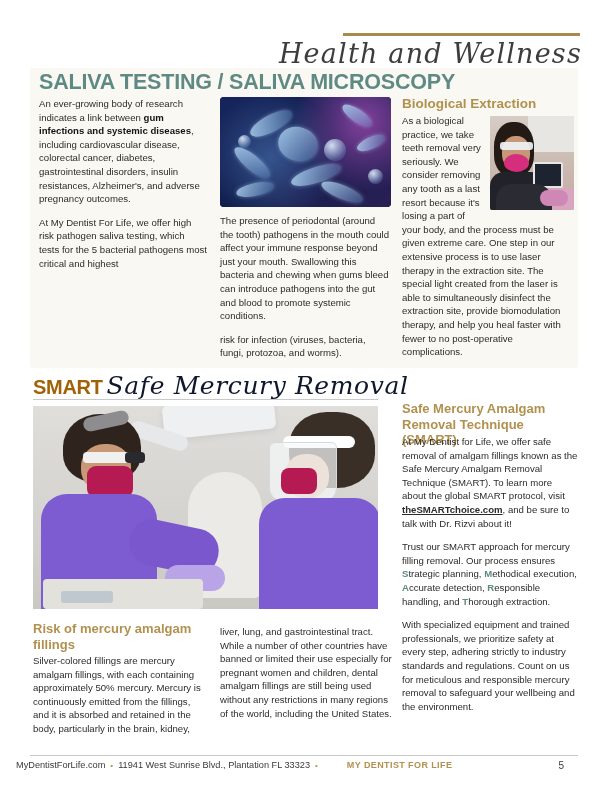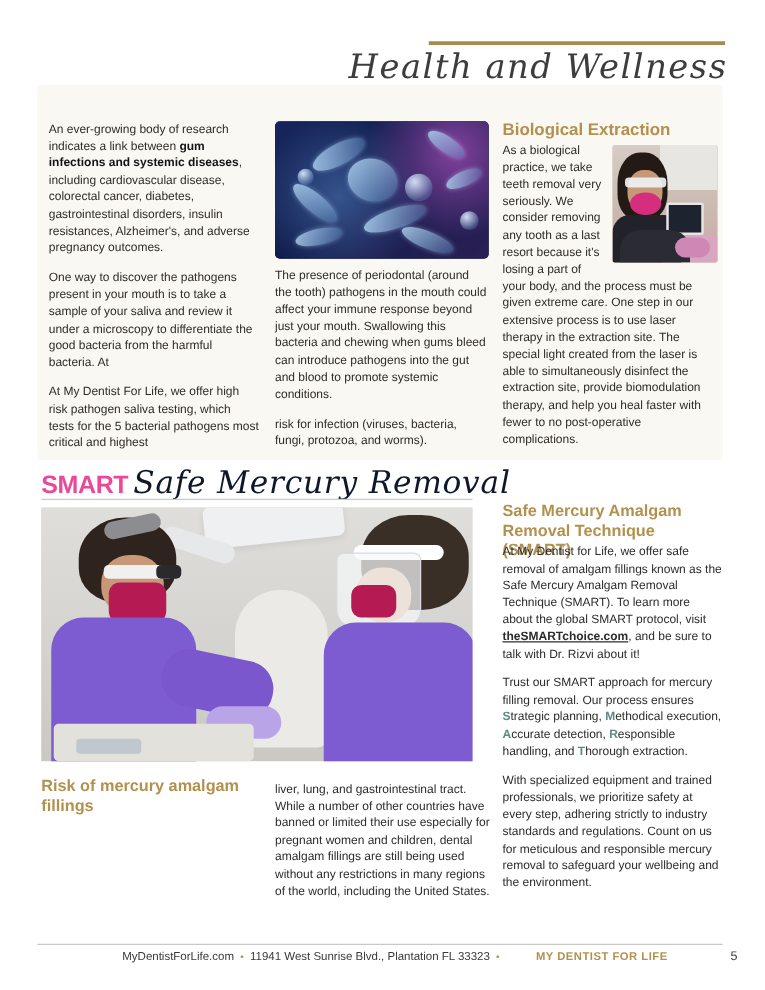--- a/index.html
+++ b/index.html
@@ -92,21 +92,21 @@
     border-radius: 4px; overflow: hidden;
     background: #0d1c46;
   }
 
   
   .sec2-title {
     position: absolute; left: 33px; top: 371px;
     white-space: nowrap;
   }
   .sec2-title .smart {
-    font-size: 20px; font-weight: bold; color: #ec4899;
+    font-size: 20px; font-weight: bold; color: #a16207;
     letter-spacing: -0.3px;
   }
   .sec2-title .script {
     font-family: "DejaVu Serif", serif;
     font-style: italic; font-size: 25px; color: #0f172a;
     letter-spacing: 0.6px; margin-left: 4px;
   }
   .sec2-underline {
     position: absolute; left: 33px; top: 399px;
     width: 345px; height: 1px; background: #c9c9c9;
@@ -142,24 +142,24 @@
   .col-s3-mid {
     position: absolute; left: 220px; top: 625px; width: 172px;
   }
 
   
   .footer-rule {
     position: absolute; left: 30px; top: 755px;
     width: 548px; height: 1px; background: #c8c8c8;
   }
   .footer {
-    position: absolute; left: 42px; top: 760px;
+    position: absolute; left: 16px; top: 760px;
     width: 548px;
     font-size: 9.2px; color: #3a3a3a;
-    display: flex; align-items: center; justify-content: center;
+    display: flex; align-items: center; 
     gap: 5px;
   }
   .footer .dot { color: #b2914f; font-size: 8px; }
   .footer .brand { color: #b2914f; font-weight: bold; letter-spacing: 0.4px; font-size: 9px; margin-left: 24px; }
   .footer .pageno { position: absolute; right: 0; top: 0; font-size: 10px; color: #3a3a3a; }
 
   
   .bg-bact {
     position:absolute; inset:0;
     background:
@@ -216,24 +216,24 @@
 </head>
 <body>
 
 <div class="page">
 
   <div class="gold-rule"></div>
   <div class="kicker">Health and Wellness</div>
 
   <div class="cream-panel"></div>
 
+  <div class="sec1-title">SALIVA TESTING / SALIVA MICROSCOPY</div>
 
   <div class="bodytext col-s1-left">
     <p>An ever-growing body of research indicates a link between <b>gum infections and systemic diseases</b>, including cardiovascular disease, colorectal cancer, diabetes, gastrointestinal disorders, insulin resistances, Alzheimer's, and adverse pregnancy outcomes.</p>
-    <p>One way to discover the pathogens present in your mouth is to take a sample of your saliva and review it under a microscopy to differentiate the good bacteria from the harmful bacteria. At</p>
     <p>At My Dentist For Life, we offer high risk pathogen saliva testing, which tests for the 5 bacterial pathogens most critical and highest</p>
   </div>
 
   <div class="bacteria-img">
     <div class="bg-bact"></div>
     <div class="rod" style="left:28px;top:18px;width:46px;height:17px;transform:rotate(-28deg);"></div>
     <div class="rod" style="left:58px;top:30px;width:40px;height:34px;transform:rotate(16deg);"></div>
     <div class="rod" style="left:10px;top:58px;width:44px;height:15px;transform:rotate(40deg);"></div>
     <div class="rod" style="left:70px;top:70px;width:52px;height:16px;transform:rotate(-18deg);"></div>
     <div class="rod" style="left:120px;top:12px;width:34px;height:13px;transform:rotate(34deg);"></div>
@@ -301,20 +301,23 @@
   <div class="col-s2-right-head">Safe Mercury Amalgam Removal Technique (SMART)</div>
 
   <div class="bodytext col-s2-right">
     <p><span>At My Dentist for Life, we offer safe removal of amalgam fillings known as the Safe Mercury Amalgam Removal Technique (SMART). To learn more about the global SMART protocol, visit </span><a href="#">theSMARTchoice.com</a><span>, and be sure to talk with Dr. Rizvi about it!</span></p>
     <p><span>Trust our SMART approach for mercury filling removal. Our process ensures </span><span class="smart-letter">S</span><span>trategic planning, </span><span class="smart-letter">M</span><span>ethodical execution, </span><span class="smart-letter">A</span><span>ccurate detection, </span><span class="smart-letter">R</span><span>esponsible handling, and </span><span class="smart-letter">T</span><span>horough extraction.</span></p>
     <p>With specialized equipment and trained professionals, we prioritize safety at every step, adhering strictly to industry standards and regulations. Count on us for meticulous and responsible mercury removal to safeguard your wellbeing and the environment.</p>
   </div>
 
   <div class="risk-head">Risk of mercury amalgam fillings</div>
 
+  <div class="bodytext col-s3-left">
+    <p>Silver-colored fillings are mercury amalgam fillings, with each containing approximately 50% mercury. Mercury is continuously emitted from the fillings, and it is absorbed and retained in the body, particularly in the brain, kidney,</p>
+  </div>
 
   <div class="bodytext col-s3-mid">
     <p>liver, lung, and gastrointestinal tract. While a number of other countries have banned or limited their use especially for pregnant women and children, dental amalgam fillings are still being used without any restrictions in many regions of the world, including the United States.</p>
   </div>
 
   <div class="footer-rule"></div>
   <div class="footer">
     <span>MyDentistForLife.com</span>
     <span class="dot">•</span>
     <span>11941 West Sunrise Blvd., Plantation FL 33323</span>

